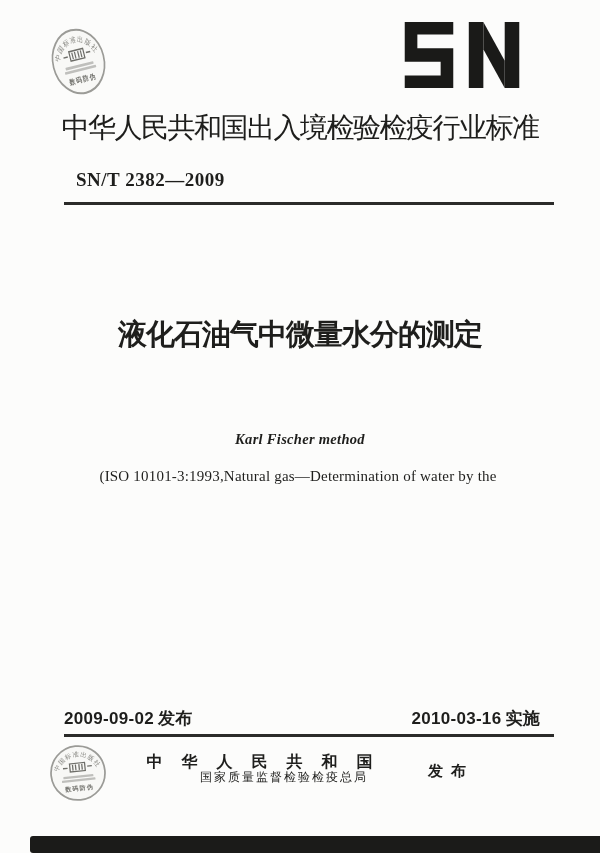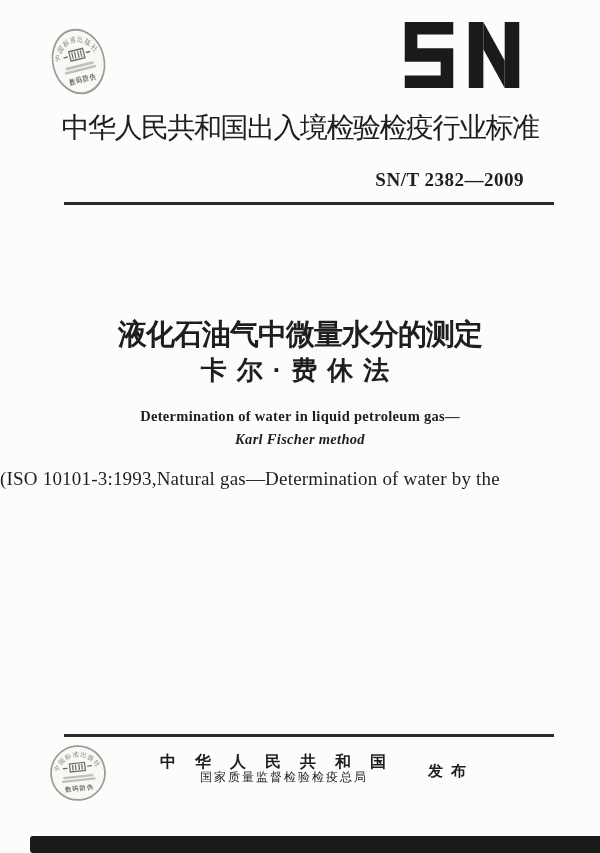--- a/index.html
+++ b/index.html
@@ -14,48 +14,48 @@
   .seal-top{left:51px;top:27px;width:55px;height:69px;transform:rotate(-14deg);}
   .seal-bottom{left:49px;top:744px;width:58px;height:58px;transform:rotate(-6deg);}
 
   .sn-logo{position:absolute;left:403px;top:22px;width:118px;height:66px;}
 
   .type-line{
     position:absolute;left:0;right:0;top:109px;text-align:center;
     font-size:28px;font-weight:400;letter-spacing:-1.5px;white-space:nowrap;
   }
   .std-number{
-    position:absolute;left:48px;width:476px;top:169px;text-align:right;
+    position:absolute;left:76px;width:476px;top:169px;
     font-size:19px;font-weight:700;letter-spacing:.5px;
   }
   .rule{position:absolute;left:64px;width:490px;height:2.5px;background:#2b2b29;}
   .rule1{top:202px;}
   .rule2{top:734px;}
 
   .title-zh{position:absolute;left:0;right:0;text-align:center;font-weight:700;white-space:nowrap;}
   .t1{top:315px;font-size:29px;letter-spacing:-1px;font-family:Liberation Mono, monospace;}
   .t2{top:353px;font-size:26px;letter-spacing:10px;}
 
   .title-en{position:absolute;left:0;right:0;text-align:center;font-weight:700;font-size:14.5px;letter-spacing:.3px;}
   .e1{top:408px;}
   .e2{top:431px;font-style:italic;}
 
-  .iso{position:absolute;left:0;right:4px;font-size:19px;letter-spacing:.2px;}
+  .iso{position:absolute;left:0;right:4px;text-align:center;font-size:15px;letter-spacing:.2px;}
   .i1{top:468px;}
   .i2{top:490px;}
 
   .dates{
     position:absolute;left:64px;width:476px;top:707px;
     display:flex;justify-content:space-between;
     font-size:17px;font-weight:600;letter-spacing:.3px;
   }
   .date-label{margin-left:4px;}
 
   .pub-line1{
-    position:absolute;left:160px;width:278px;top:754px;text-align:left;
+    position:absolute;left:130px;width:278px;top:754px;text-align:center;
     font-size:16px;font-weight:700;letter-spacing:19px;line-height:1;white-space:nowrap;
   }
   .pub-line2{
     position:absolute;left:145px;width:278px;top:771px;text-align:center;
     font-size:12px;font-weight:400;letter-spacing:2px;line-height:1.1;white-space:nowrap;
   }
   .pub-label{
     position:absolute;left:428px;top:762px;
     font-size:15px;font-weight:700;letter-spacing:8px;line-height:1.2;white-space:nowrap;
   }
@@ -97,27 +97,33 @@
     <path d="M81,0 L103,40 L103,68 L81,28 Z" fill="#1a1a18"></path>
   </svg>
 
   <div class="type-line">中华人民共和国出入境检验检疫行业标准</div>
 
   <div class="std-number serif">SN/T 2382—2009</div>
 
   <div class="rule rule1"></div>
 
   <div class="title-zh t1">液化石油气中微量水分的测定</div>
-  <div class="title-zh t2">卡尔·费休法</div>
 
-  <div class="title-en serif e1">Determination of water in liquid petroleum gas—</div>
   <div class="title-en serif e2">Karl Fischer method</div>
 
   <div class="iso serif i1">(ISO 10101-3:1993,Natural gas—Determination of water by the</div>
 
+  <div class="dates">
+    <div>
+      <span>2009-09-02</span><span class="date-label">发布</span>
+    </div>
+    <div>
+      <span>2010-03-16</span><span class="date-label">实施</span>
+    </div>
+  </div>
 
   <div class="rule rule2"></div>
 
   <svg class="seal seal-bottom" viewBox="0 0 100 100" preserveAspectRatio="none">
     <ellipse cx="50" cy="50" rx="46.5" ry="46.5" fill="#f8f8f6" stroke="#9b9b97" stroke-width="3"></ellipse>
     <path id="seal-arc-bottom" d="M 14,64 A 36.5,36.5 0 1 1 86,64" fill="none"></path>
     <text font-size="11" fill="#84847f" letter-spacing="1.5">
       <textPath href="#seal-arc-bottom" startOffset="50%" text-anchor="middle">中国标准出版社</textPath>
     </text>
     <g stroke="#6e6e69" stroke-width="2.2" fill="none">

